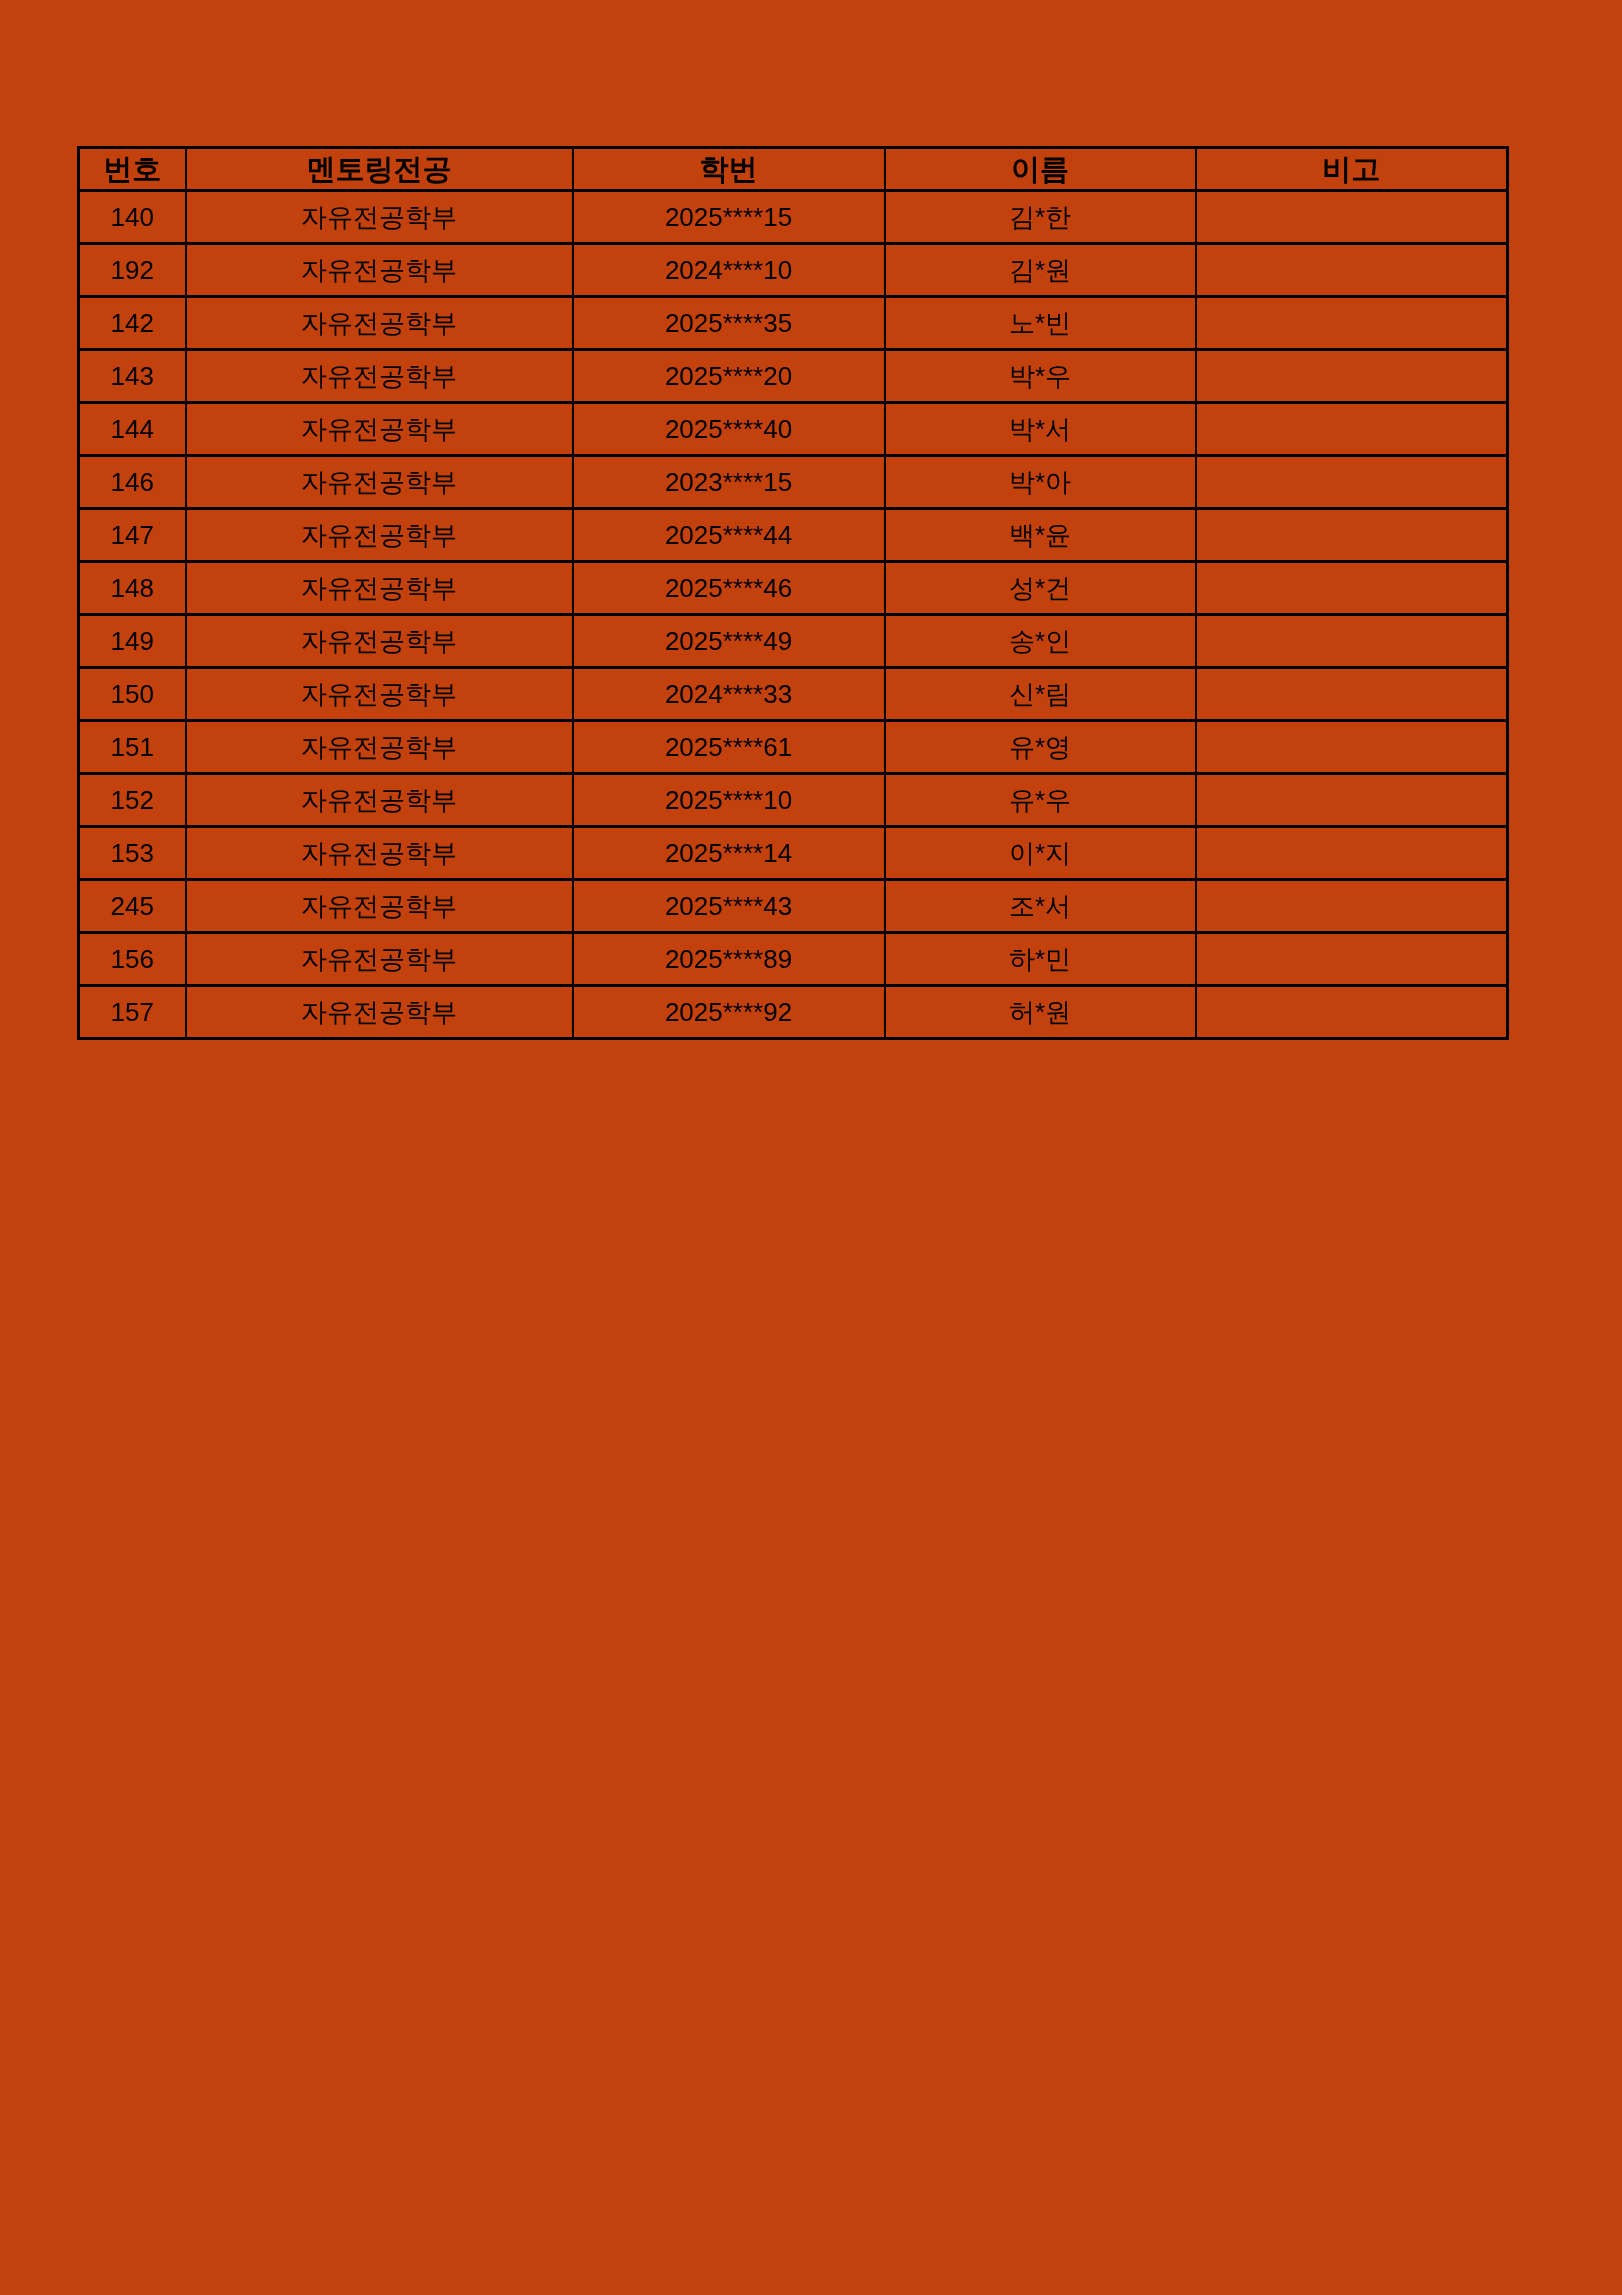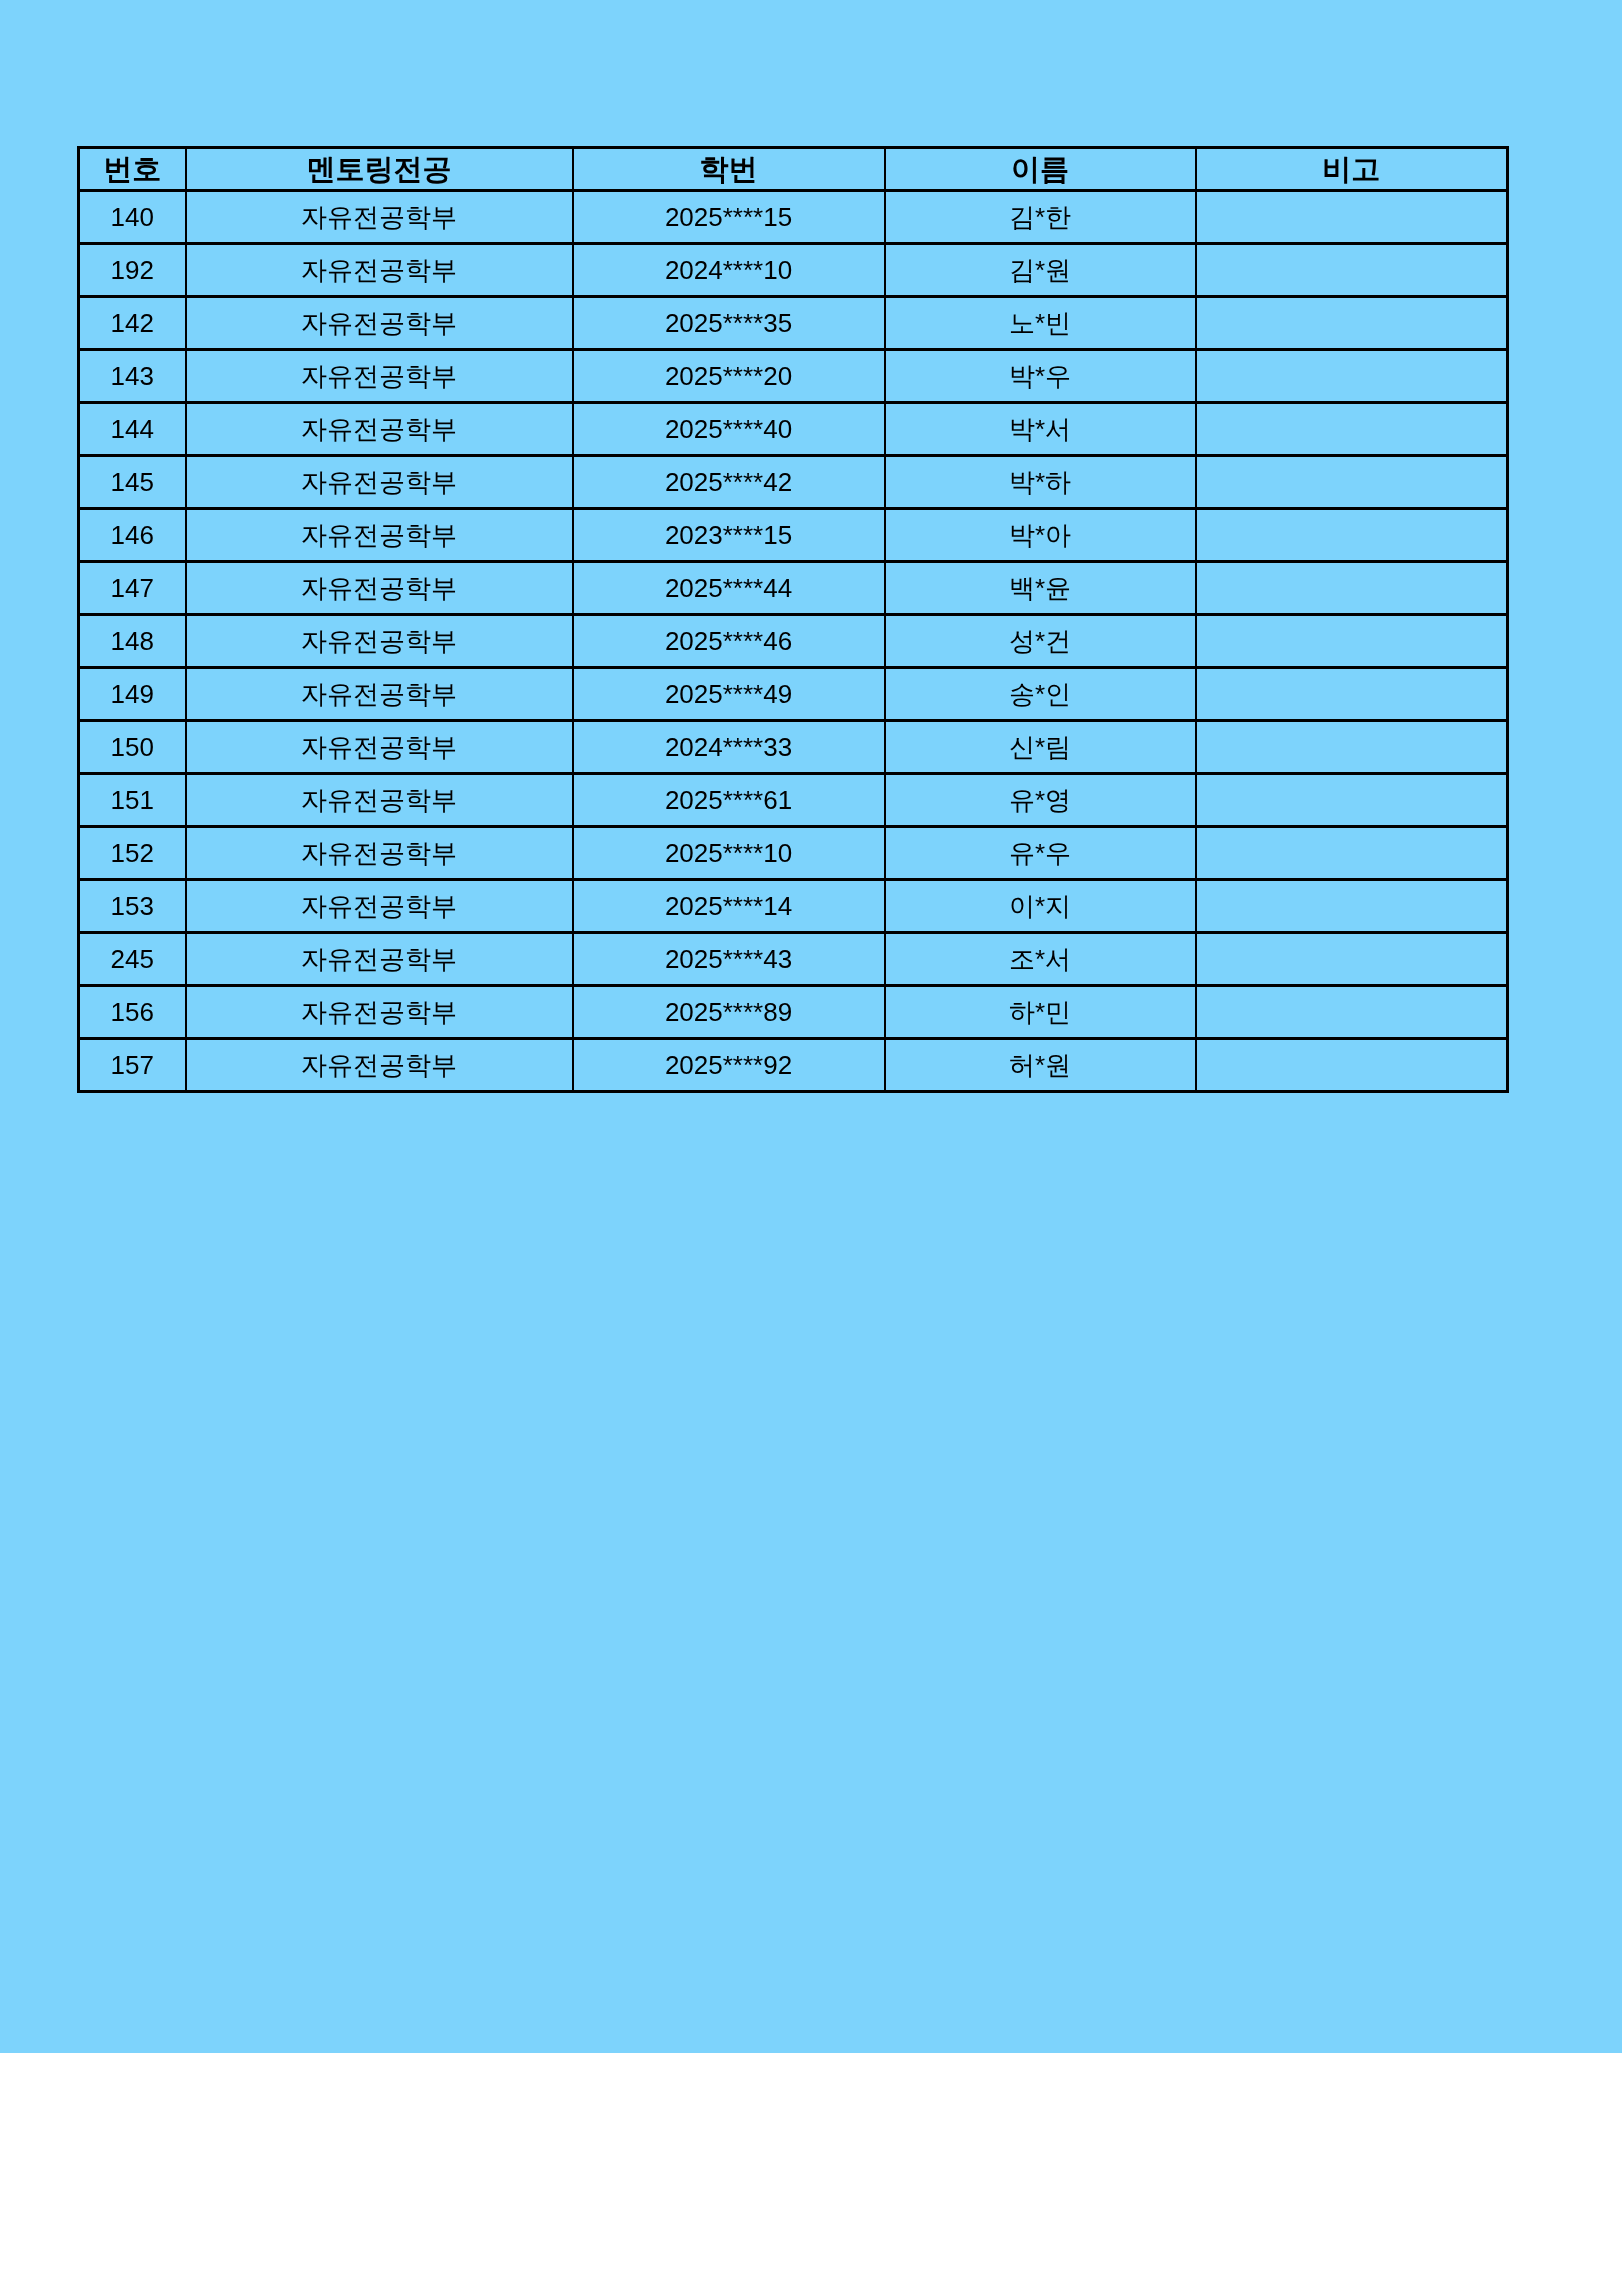--- a/index.html
+++ b/index.html
@@ -11,22 +11,22 @@
     width: 1622px;
     height: 2295px;
     position: relative;
     font-family: "Liberation Sans", sans-serif;
     color: #000000;
   }
   .page {
     position: absolute;
     left: 0; top: 0;
     width: 1622px;
-    height: 2053px;
-    background: #7dd3fc;
+    height: 2295px;
+    background: #c2410c;
   }
   table.roster {
     position: absolute;
     left: 77px;
     top: 146px;
     width: 1429px;
     border-collapse: collapse;
     table-layout: fixed;
     border: 3.9px solid #000000;
   }
@@ -114,27 +114,20 @@
   </tr>
 
   <tr>
     <td>144</td>
     <td>자유전공학부</td>
     <td>2025****40</td>
     <td>박*서</td>
     <td></td>
   </tr>
 
-  <tr>
-    <td>145</td>
-    <td>자유전공학부</td>
-    <td>2025****42</td>
-    <td>박*하</td>
-    <td></td>
-  </tr>
 
   <tr>
     <td>146</td>
     <td>자유전공학부</td>
     <td>2023****15</td>
     <td>박*아</td>
     <td></td>
   </tr>
 
   <tr>

